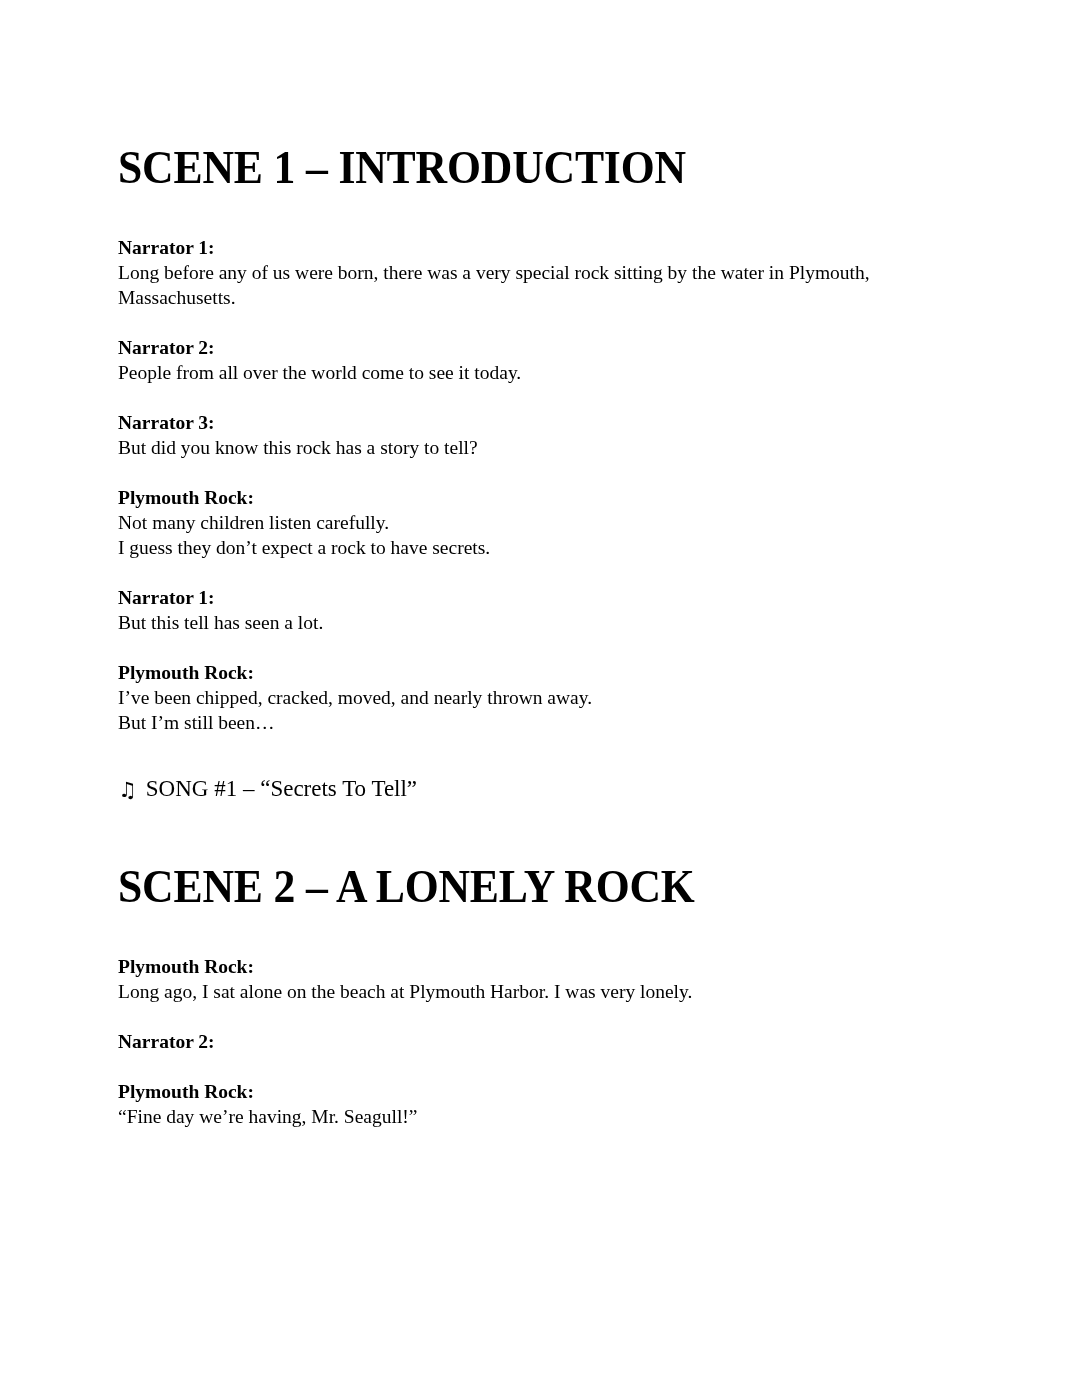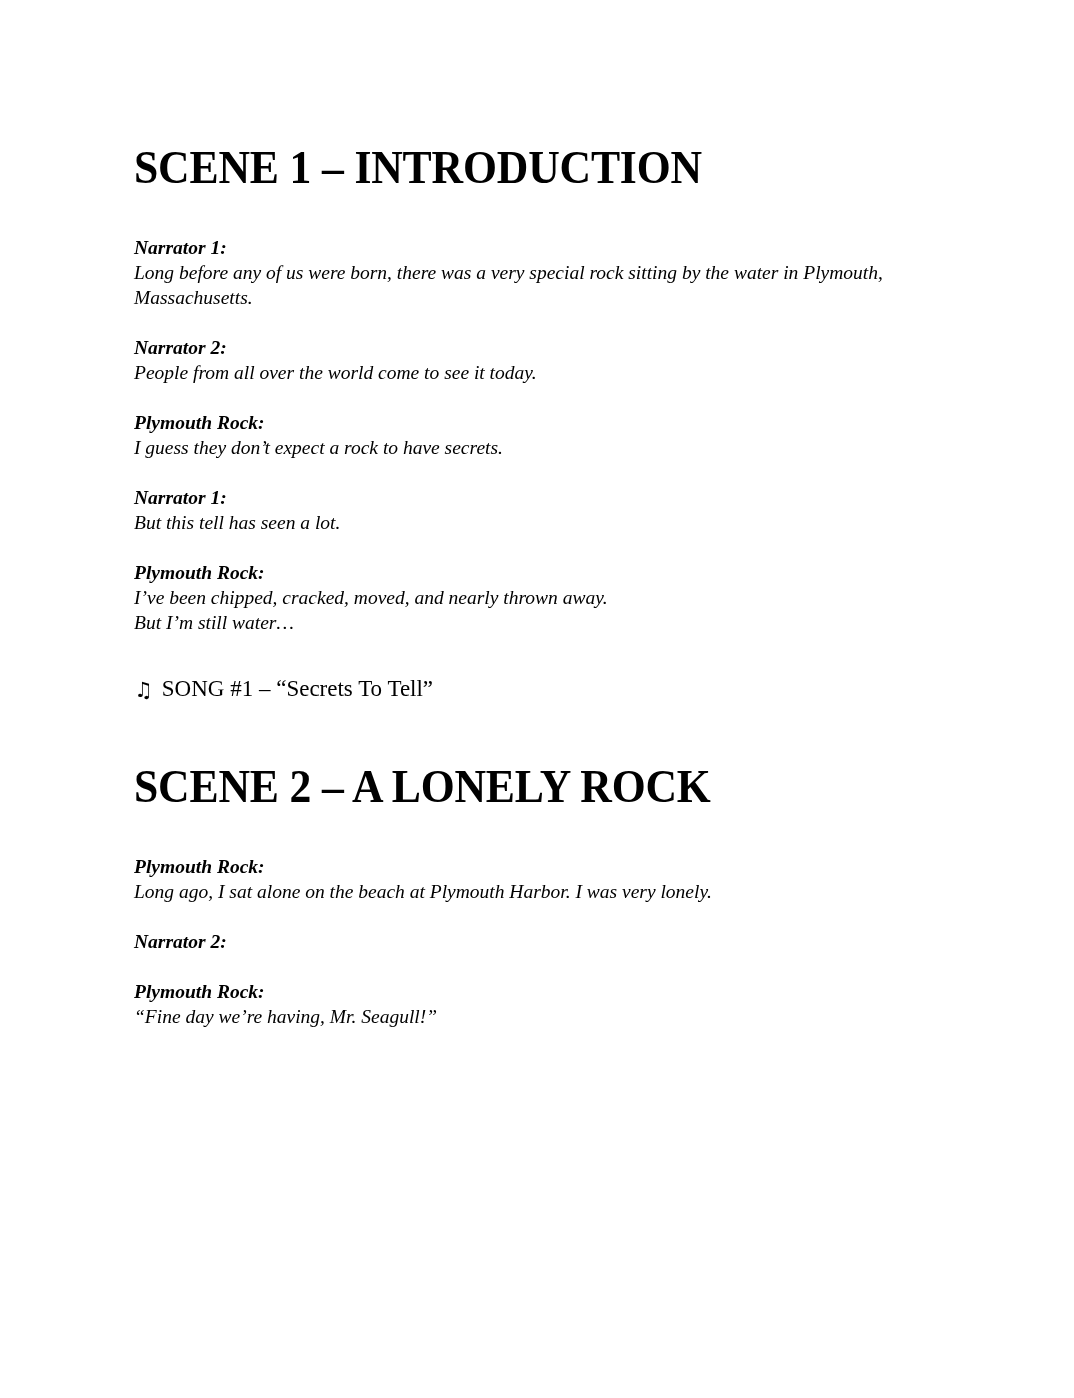--- a/index.html
+++ b/index.html
@@ -21,21 +21,20 @@
     position: relative;
     width: 1074px;
     height: 1398px;
     box-sizing: border-box;
     padding: 118px 118px 0 118px;
     background: #ffffff;
   }
 
   .content {
     width: 838px;
-    margin-left: 16px;
   }
 
   
   .scene-heading {
     font-family: "Liberation Serif", "DejaVu Serif", serif;
     font-weight: bold;
     font-size: 47px;
     line-height: 1.0;
     letter-spacing: -0.2px;
     margin: 0;
@@ -49,21 +48,20 @@
     margin-top: 26px;
   }
 
   .scene-2-block {
     margin-top: 60px;
   }
 
   
   .block {
     margin-top: 25px;
-    font-style: italic;
   }
   .block.first {
     margin-top: 44px;
   }
 
   .speaker {
     font-size: 19.5px;
     font-weight: bold;
     line-height: 25px;
     margin: 0;
@@ -112,38 +110,43 @@
       <div class="block first">
         <p class="speaker">Narrator 1:</p>
         <p class="line wrap">Long before any of us were born, there was a very special rock sitting by the water in Plymouth, Massachusetts.</p>
       </div>
 
       <div class="block">
         <p class="speaker">Narrator 2:</p>
         <p class="line">People from all over the world come to see it today.</p>
       </div>
 
+      <div class="block">
+        <p class="speaker">Narrator 3:</p>
+        <p class="line">But did you know this rock has a story to tell?</p>
+      </div>
 
       <div class="block">
       </div>
 
       <div class="block">
         <p class="speaker">Plymouth Rock:</p>
+        <p class="line">Not many children listen carefully.</p>
         <p class="line">I guess they don’t expect a rock to have secrets.</p>
       </div>
 
       <div class="block">
         <p class="speaker">Narrator 1:</p>
         <p class="line">But this tell has seen a lot.</p>
       </div>
 
       <div class="block">
         <p class="speaker">Plymouth Rock:</p>
         <p class="line">I’ve been chipped, cracked, moved, and nearly thrown away.</p>
-        <p class="line">But I’m still water…</p>
+        <p class="line">But I’m still been…</p>
       </div>
 
       <div class="song-line">
         <span class="song-icon">♫</span><span class="song-text">SONG #1 – “Secrets To Tell”</span>
       </div>
     </div>
 
     <div class="scene-2-block">
       <h1 class="scene-heading">SCENE 2 – A LONELY ROCK</h1>
 

